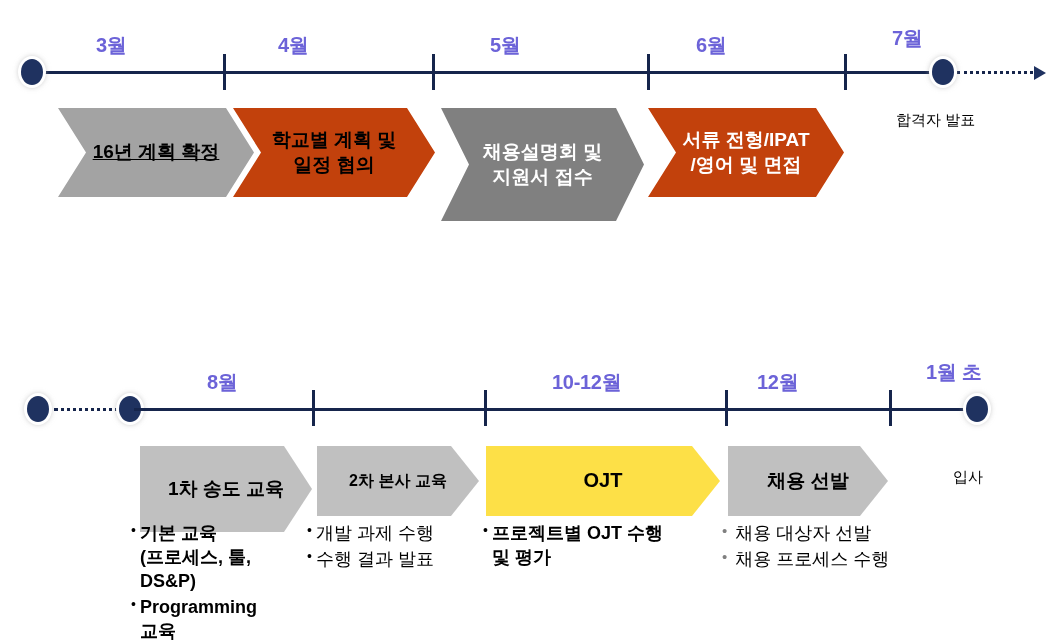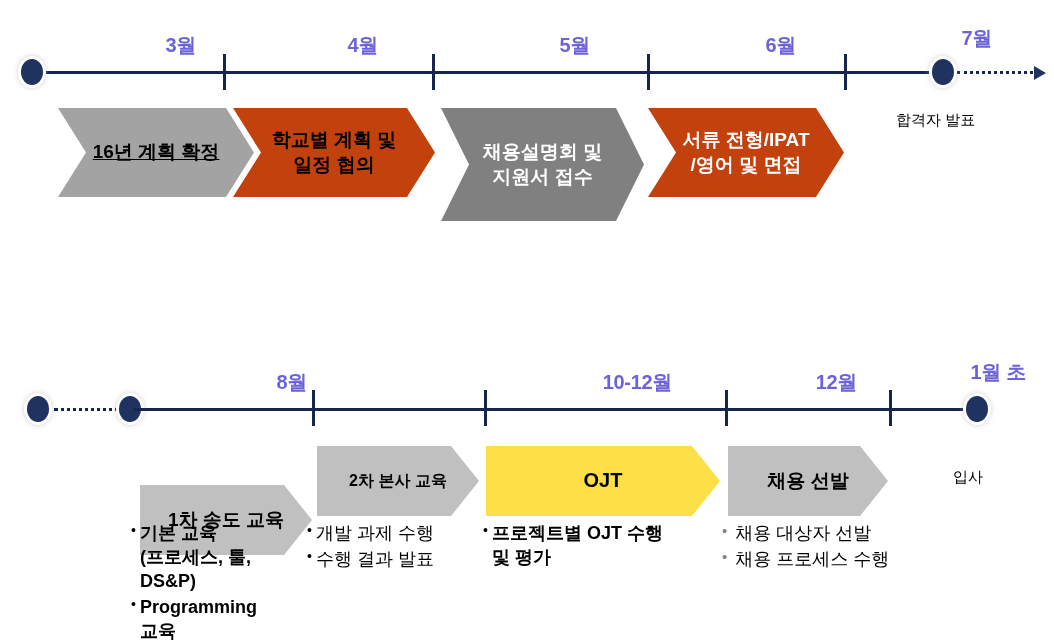--- a/index.html
+++ b/index.html
@@ -51,21 +51,21 @@
     position: absolute;
     width: 0; height: 0;
     border-top: 7px solid transparent;
     border-bottom: 7px solid transparent;
     border-left: 12px solid #1f3260;
   }
 
   
   .month-label {
     position: absolute;
-    text-align: right;
+    text-align: left;
     color: #6c63d8;
     font-weight: bold;
     font-size: 20px;
     white-space: nowrap;
     letter-spacing: -0.3px;
   }
 
   
   .chev {
     position: absolute;
@@ -175,21 +175,21 @@
     <div class="tick" style="left:725px; top:390px; height:36px;"></div>
     <div class="tick" style="left:889px; top:390px; height:36px;"></div>
 
     <div class="node-dot" style="left:966px; top:396px;"></div>
 
     <div class="month-label" style="left:207px; top:369px; width:100px;">8월</div>
     <div class="month-label" style="left:552px; top:369px; width:120px;">10-12월</div>
     <div class="month-label" style="left:757px; top:369px; width:100px;">12월</div>
     <div class="month-label" style="left:926px; top:359px; width:100px;">1월 초</div>
 
-    <div class="chev plain" style="left:140px; top:446px; width:172px; height:70px; background:#c0c0c0; color:#000; font-size:19px;margin-top:39px;">
+    <div class="chev plain" style="left:140px; top:446px; width:172px; height:86px; background:#c0c0c0; color:#000; font-size:19px;">
       <span>1차 송도 교육</span>
     </div>
     <div class="chev plain" style="left:317px; top:446px; width:162px; height:70px; background:#c0c0c0; color:#000; font-size:16px;">
       <span>2차 본사 교육</span>
     </div>
     <div class="chev plain" style="left:486px; top:446px; width:234px; height:70px; background:#fde047; color:#000; font-size:20px;">
       <span>OJT</span>
     </div>
     <div class="chev plain" style="left:728px; top:446px; width:160px; height:70px; background:#c0c0c0; color:#000; font-size:19px;">
       <span>채용 선발</span>

